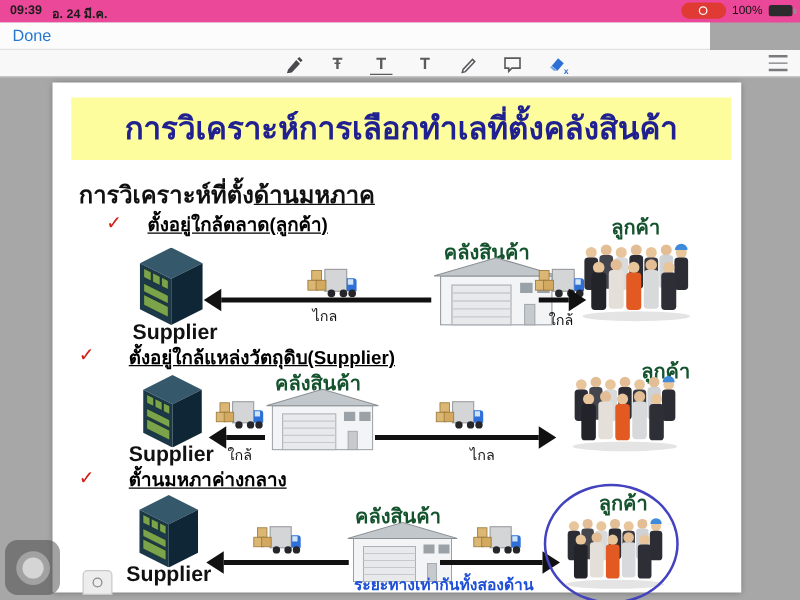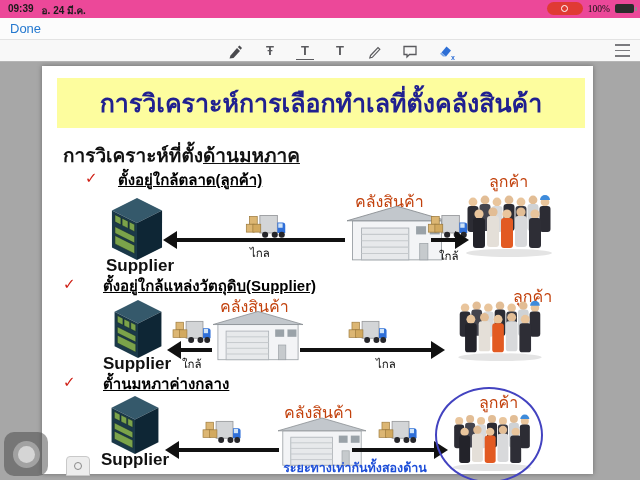--- a/index.html
+++ b/index.html
@@ -5,26 +5,26 @@
   html,body{margin:0;padding:0;}
   body{font-family:"Liberation Sans","DejaVu Sans",sans-serif;-webkit-font-smoothing:antialiased;}
   .screen{position:relative;width:640px;height:480px;background:#a7a7a7;overflow:hidden;}
 
   
   .status-bar{position:absolute;left:0;top:0;width:640px;height:18px;background:#ec4899;font-size:10px;color:#1b1b1b;}
   .status-left{position:absolute;left:8px;top:3px;display:flex;gap:8px;font-weight:bold;}
   .status-right{position:absolute;right:6px;top:2px;display:flex;align-items:center;gap:5px;}
   .record-pill{width:36px;height:13px;background:#e03a34;border-radius:7px;display:flex;align-items:center;justify-content:center;border:none;cursor:pointer;}
   .record-dot{width:7px;height:7px;border:1.6px solid #fff;border-radius:50%;box-sizing:border-box;}
-  .battery-pct{font-size:9.5px;color:#111;font-family:Liberation Serif, serif;}
+  .battery-pct{font-size:9.5px;color:#111;}
   .battery{position:relative;width:19px;height:9px;background:#2c2c2c;border-radius:2px;}
   .battery:after{content:"";position:absolute;right:-3px;top:2.5px;width:2px;height:4px;background:#8e8e8e;border-radius:0 1px 1px 0;}
 
   
-  .nav-bar{position:absolute;left:0;top:18px;width:640px;height:22px;background:#fcfcfc;border-bottom:1px solid #e3e3e3;box-sizing:border-box;}
+  .nav-bar{position:absolute;left:0;top:18px;width:568px;height:22px;background:#fcfcfc;border-bottom:1px solid #e3e3e3;box-sizing:border-box;}
   .done{position:absolute;left:10px;top:3px;background:none;border:none;color:#2478cf;font-size:13px;font-family:inherit;cursor:pointer;padding:0;}
   .toolbar{position:absolute;left:0;top:40px;width:640px;height:22px;background:#f8f8f8;border-bottom:1px solid #b5b5b5;box-sizing:border-box;}
   .tool-group{position:absolute;left:226px;top:0;height:21px;display:flex;align-items:center;gap:17px;}
   .tool{width:18px;height:18px;display:flex;align-items:center;justify-content:center;color:#5a5a5e;font-size:13px;font-weight:bold;cursor:pointer;}
   .tool svg{display:block;}
   .t-underline{border-bottom:1.5px solid #5a5a5e;line-height:11px;}
   .tool.eraser{color:#2e6fd6;position:relative;}
   .eraser-x{position:absolute;right:-1px;bottom:-1px;font-size:7px;font-weight:bold;color:#2e6fd6;}
   .outline-tool{position:absolute;right:10px;top:4px;width:15px;height:13px;display:flex;flex-direction:column;justify-content:space-between;cursor:pointer;}
   .outline-tool i{display:block;height:1.6px;background:#7a7a7e;}
@@ -35,21 +35,21 @@
   .abs{position:absolute;white-space:nowrap;}
 
   .title-box{left:15px;top:12px;width:528px;height:50px;background:#fdfd9e;color:#202090;font-size:25px;font-weight:bold;text-align:center;line-height:50px;}
   .subtitle{left:21px;top:74px;font-size:19px;font-weight:bold;color:#111;}
   .subtitle .u{text-decoration:underline;}
 
   .check{color:#cf1f15;font-size:15px;font-weight:bold;}
   .heading{color:#000000;font-size:15px;font-weight:bold;text-decoration:underline;}
 
   .lbl-supplier{font-size:17px;font-weight:bold;color:#111;}
-  .lbl-warehouse,.lbl-customer{font-size:16px;font-weight:normal;color:#c2410c;}
+  .lbl-warehouse,.lbl-customer{font-size:16px;font-weight:bold;color:#14532d;}
   .lbl-dist{font-size:11.5px;color:#111;}
   .caption{font-size:12.5px;font-weight:bold;color:#1d4ed8;text-align:center;}
 
   .arrow{position:absolute;height:4px;background:#111;}
   .arrow.left:before{content:"";position:absolute;left:-14px;top:-7px;width:0;height:0;border:9px solid transparent;border-left:0;border-right:14px solid #111;}
   .arrow.right:after{content:"";position:absolute;right:-14px;top:-7px;width:0;height:0;border:9px solid transparent;border-right:0;border-left:14px solid #111;}
 
   .pen-ellipse{left:393px;top:321px;width:104px;height:92px;border:2px solid #4343c0;border-radius:50%;}
 
   

